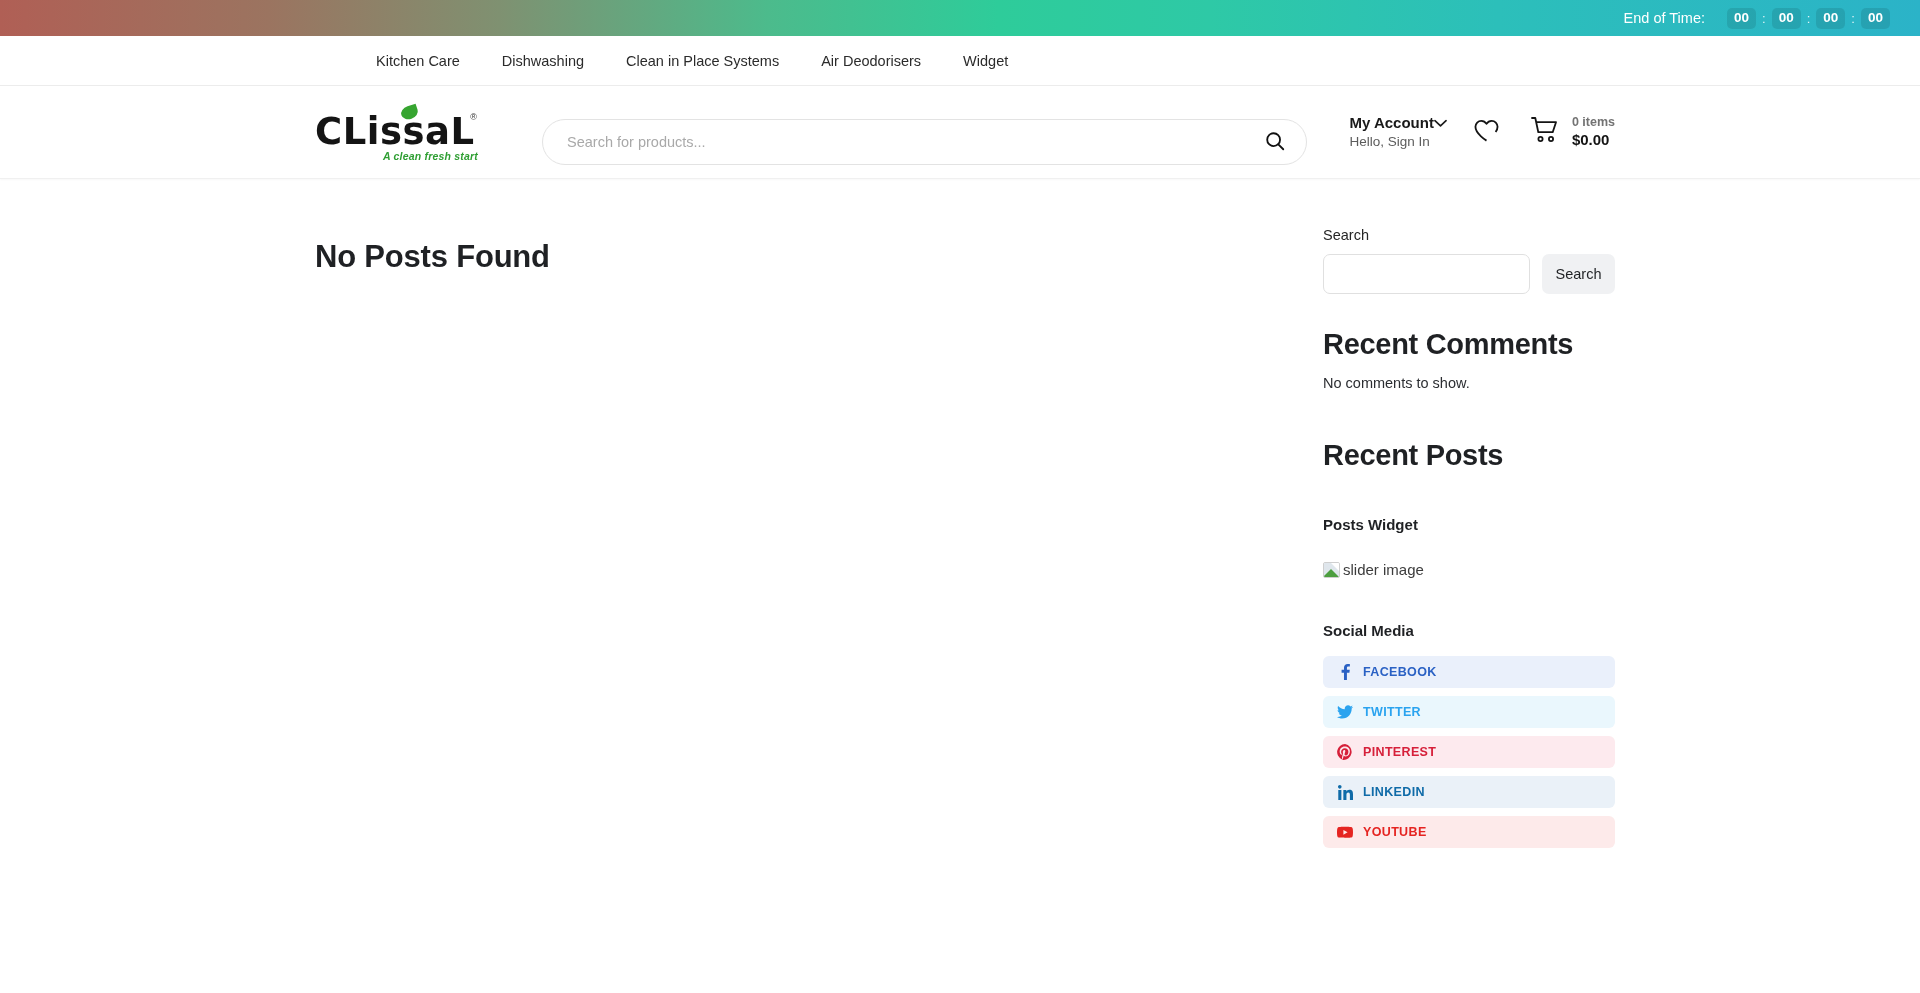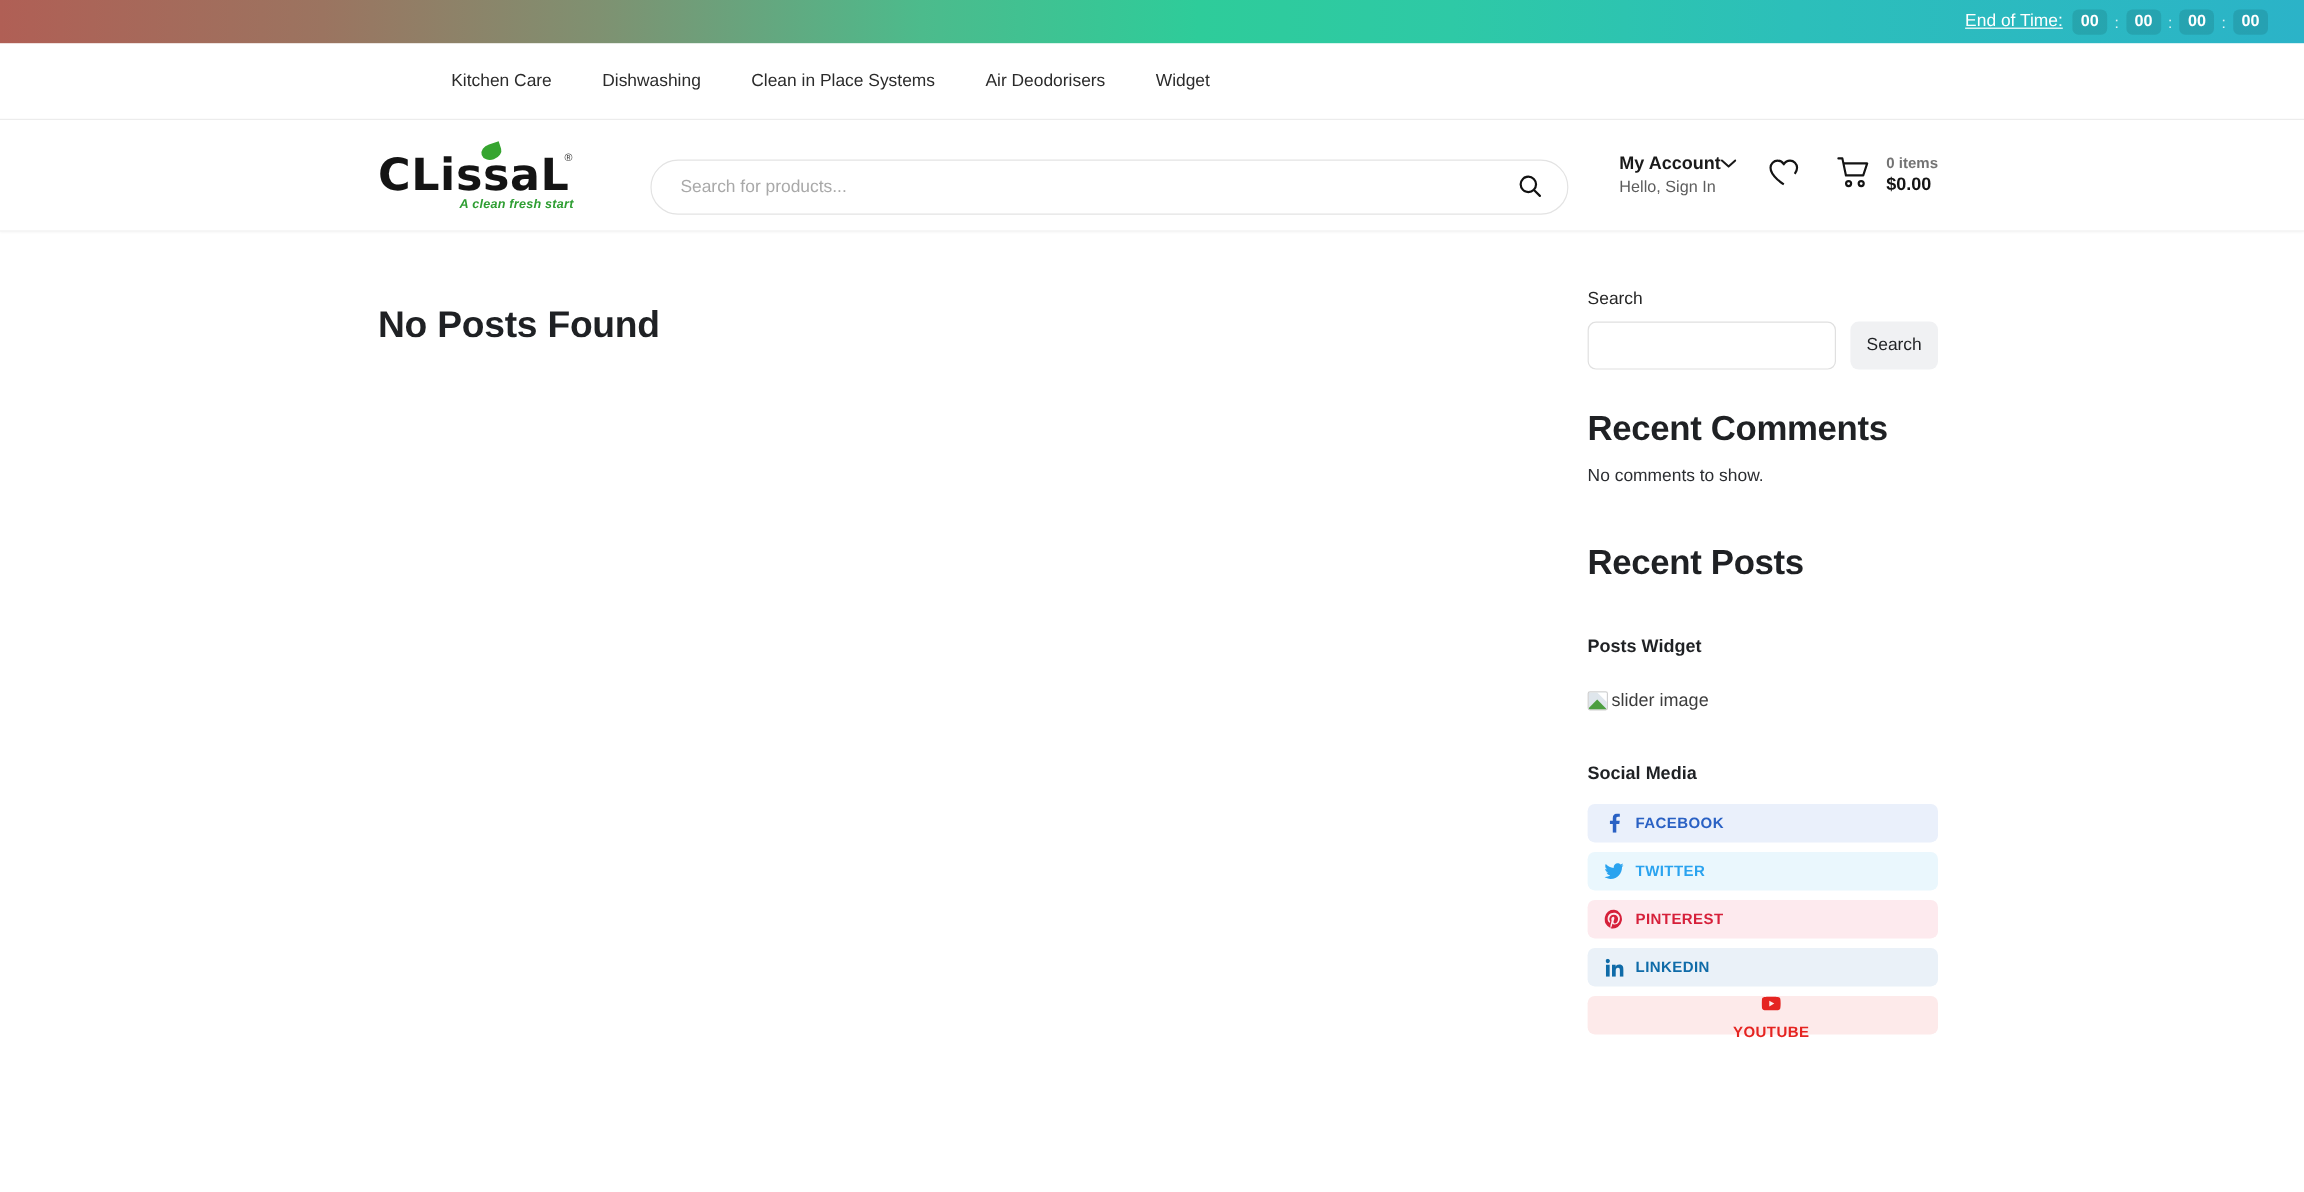--- a/index.html
+++ b/index.html
@@ -50,36 +50,36 @@
   .topbar-center .tb-b { padding-left: 14px; }
 
   .countdown {
     position: absolute;
     right: 30px;
     display: flex;
     align-items: center;
     gap: 6px;
     font-size: 14.5px;
   }
-  .countdown .cd-label { margin-right: 2px; text-decoration: underline; }
+  .countdown .cd-label { margin-right: 16px; }
   .cd-box {
     background: rgba(0,0,0,.10);
     border-radius: 5px;
     padding: 2px 7px 3px 7px;
     font-size: 13.5px;
     font-weight: 600;
     line-height: 16px;
     min-width: 28px;
     text-align: center;
   }
   .cd-colon { opacity: .85; font-size: 13px; }
 
   
   .navbar {
-    height: 64px;
+    height: 50px;
     border-bottom: 1px solid #ececec;
     display: flex;
     align-items: center;
     background: #fff;
   }
   .nav-inner {
     width: 1280px;
     margin: 0 auto;
     display: flex;
     align-items: center;
@@ -326,21 +326,21 @@
     cursor: pointer;
     font-size: 12.5px;
     font-weight: 700;
     letter-spacing: .35px;
   }
   .social-ic { width: 16px; display: flex; justify-content: center; align-items: center; }
   .sb-facebook  { background: #eaf0fb; color: #2a61c4; }
   .sb-twitter   { background: #eaf7fd; color: #2aa3ef; }
   .sb-pinterest { background: #fdeaee; color: #d6203a; }
   .sb-linkedin  { background: #eaf1f8; color: #0f6ba8; }
-  .sb-youtube   { background: #fdeaea; color: #e52421; flex-direction: column; }
+  .sb-youtube   { background: #fdeaea; color: #e52421; }
 </style>
 </head>
 <body>
 
 <div class="topbar">
   <div class="countdown">
     <span class="cd-label">End of Time:</span>
     <span class="cd-box">00</span>
     <span class="cd-colon">:</span>
     <span class="cd-box">00</span>

